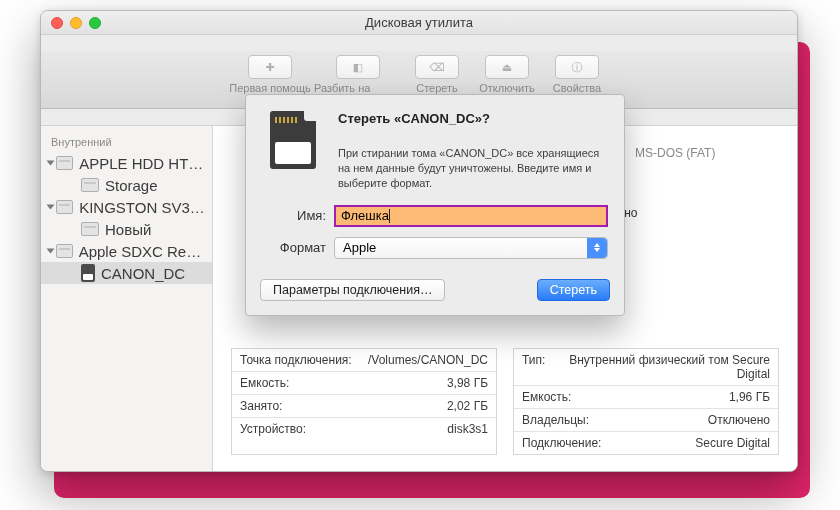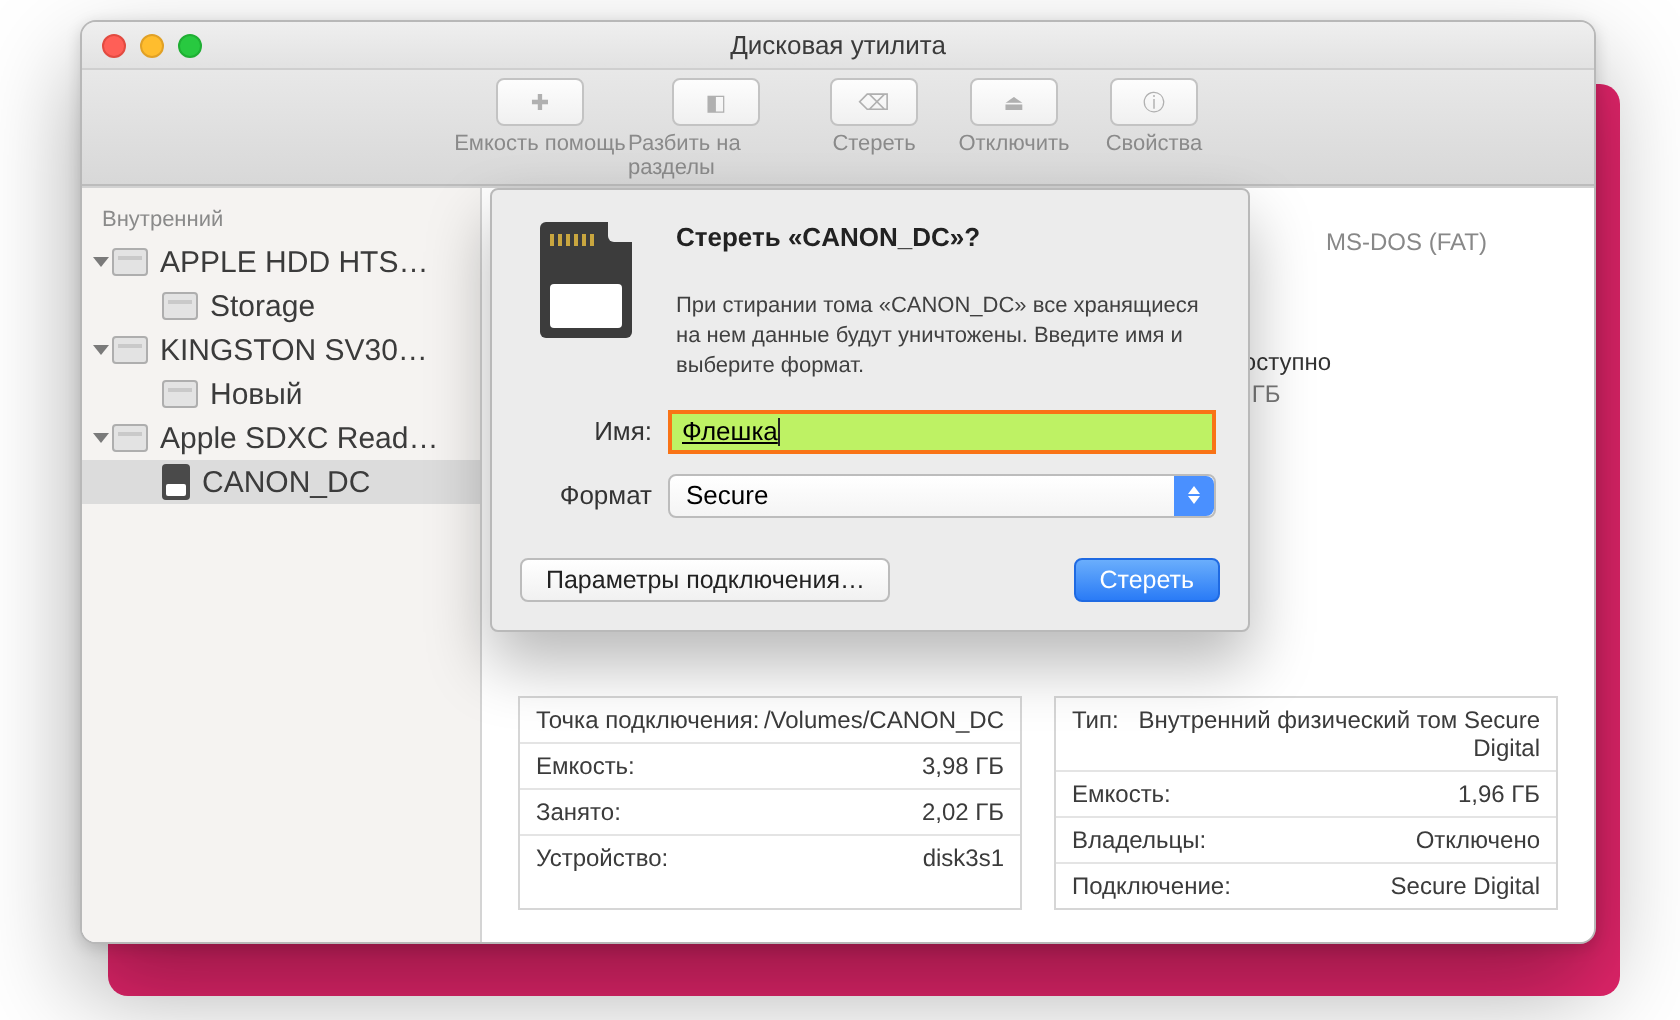--- a/index.html
+++ b/index.html
@@ -23,20 +23,21 @@
     position: absolute;
     left: 40px; top: 10px;
     width: 758px; height: 462px;
     background: #ececec;
     border: 1px solid #b8b8b8;
     border-radius: 8px;
     box-shadow: 0 22px 50px rgba(0,0,0,.35), 0 2px 8px rgba(0,0,0,.15);
     overflow: hidden;
     display: flex;
     flex-direction: column;
+    gap: 16px;
   }
   .titlebar {
     height: 24px;
     background: linear-gradient(#efefef,#e2e2e2);
     border-bottom: 1px solid #cfcfcf;
     display: flex;
     align-items: center;
     position: relative;
   }
   .traffic { display: flex; gap: 7px; margin-left: 10px; }
@@ -64,21 +65,21 @@
   .tbtn .box {
     width: 44px; height: 24px;
     background: linear-gradient(#fdfdfd,#f0f0f0);
     border:1px solid #c3c3c3; border-radius:4px;
     display:flex;align-items:center;justify-content:center;
     color:#b0b0b0;
   }
   .tbtn.narrow { width: 70px;}
   .content { flex:1; display:flex; background:#fff; border-top:1px solid #d2d2d2;}
   .sidebar {
-    width: 200px; background:#f5f3f1;
+    width: 172px; background:#f5f3f1;
     border-right:1px solid #d4d4d4;
     padding-top:6px;
   }
   .sb-head { font-size:11px; color:#8a8a8a; padding:4px 10px;}
   .sb-row { display:flex;align-items:center; height:22px; padding:0 6px 0 4px; color:#3b3b3b;}
   .sb-row.grand { padding-left:40px;}
   .sb-row.sel { background:#dcdcdc;}
   .tri { width:0;height:0;border-left:5px solid #7a7a7a;border-top:4px solid transparent;border-bottom:4px solid transparent; transform:rotate(90deg); margin:0 3px;}
   .hd-icon { width:18px;height:14px;background:#e3e3e3;border:1px solid #aeaeae;border-radius:2px;margin-right:6px;position:relative;}
   .hd-icon::after{content:"";position:absolute;left:2px;top:3px;right:2px;height:2px;background:#c9c9c9;}
@@ -116,21 +117,21 @@
   .sd-big { width:46px;height:58px;background:#3c3c3c;border-radius:3px;position:relative;}
   .sd-big::before{content:"";position:absolute;top:0;right:0;width:12px;height:10px;background:#ececec;border-bottom-left-radius:3px;}
   .sd-big::after{content:"";position:absolute;left:5px;right:5px;bottom:5px;height:22px;background:#fff;border-radius:2px;}
   .sd-big .stripe{position:absolute;left:5px;top:6px;width:24px;height:6px;background:linear-gradient(90deg,#c9a63f,#c9a63f 2px,#3c3c3c 2px,#3c3c3c 4px);background-size:4px 6px;}
   .sheet-text{flex:1;}
   .sheet-title{font-weight:bold;font-size:13px;color:#222;margin-bottom:20px;}
   .sheet-desc{font-size:11px;color:#404040;line-height:1.35;}
   .sheet-form{padding:4px 16px 10px 16px;}
   .frow{display:flex;align-items:center;margin-bottom:10px;}
   .frow label{width:64px;text-align:right;margin-right:8px;font-size:13px;color:#333;}
-  .finput{flex:1;height:22px;background:#bef264;border:2px solid #f97316; padding:1px 5px;font-size:13px;border-radius:0;outline:none;text-decoration:underline;}
+  .finput{flex:1;height:22px;background:#fdba74;border:2px solid #a21caf; padding:1px 5px;font-size:13px;border-radius:0;outline:none;}
   .finput .caret{display:inline-block;width:1px;height:14px;background:#222;vertical-align:middle;animation:bl 1s step-end infinite;}
   @keyframes bl{50%{opacity:0;}}
   .fselect{flex:1;display:flex;align-items:center;height:22px;background:linear-gradient(#fff,#f4f4f4);border:1px solid #bcbcbc;border-radius:4px;padding:0 0 0 8px;font-size:13px;position:relative;}
   .fselect .arrow{position:absolute;right:0;top:0;height:100%;width:20px;background:#4a90ff;border-radius:0 4px 4px 0;display:flex;flex-direction:column;align-items:center;justify-content:center;gap:1px;}
   .fselect .arrow::before,.fselect .arrow::after{content:"";width:0;height:0;border-left:3.5px solid transparent;border-right:3.5px solid transparent;}
   .fselect .arrow::before{border-bottom:4px solid #fff;}
   .fselect .arrow::after{border-top:4px solid #fff;}
   .sheet-footer{display:flex;gap:10px;padding:0 14px 14px 14px;align-items:center;}
   .sheet-footer .spacer{flex:1;}
   .mac-btn{height:22px;padding:0 12px;font-size:12.5px;background:linear-gradient(#fff,#f1f1f1);border:1px solid #bcbcbc;border-radius:4px;color:#222;display:flex;align-items:center;}
@@ -150,21 +151,21 @@
       <div class="tl max"></div>
     </div>
     <div class="title">Дисковая утилита</div>
   </div>
 
   <div class="toolbar">
     <div class="tbtn">
       <div class="box">
           <span>✚</span>
         </div>
-      <span>Емкость помощь</span>
+      <span>Первая помощь</span>
     </div>
     <div class="tbtn">
       <div class="box">
           <span>◧</span>
         </div>
       <span>Разбить на разделы</span>
     </div>
     <div class="tbtn narrow">
       <div class="box">
           <span>⌫</span>
@@ -296,21 +297,21 @@
       </div>
     </div>
     <div class="sheet-form">
       <div class="frow">
         <label>Имя:</label>
         <div class="finput"><span>Флешка</span><span class="caret"></span></div>
       </div>
       <div class="frow">
         <label>Формат</label>
         <div class="fselect">
-          <span>Secure</span>
+          <span>Apple</span>
           <span class="arrow"></span>
         </div>
       </div>
     </div>
     <div class="sheet-footer">
       <button class="mac-btn">Параметры подключения…</button>
       <div class="spacer"></div>
       <button class="mac-btn primary">Стереть</button>
     </div>
   </div>

